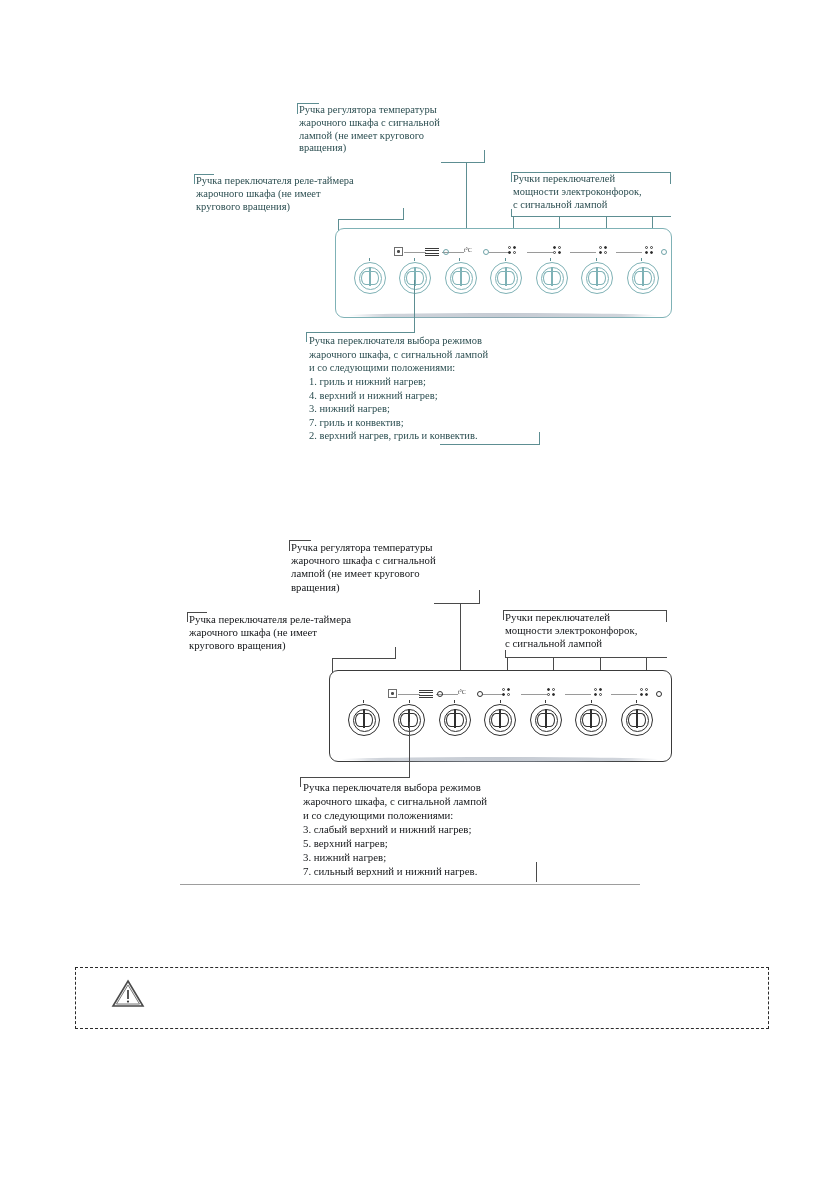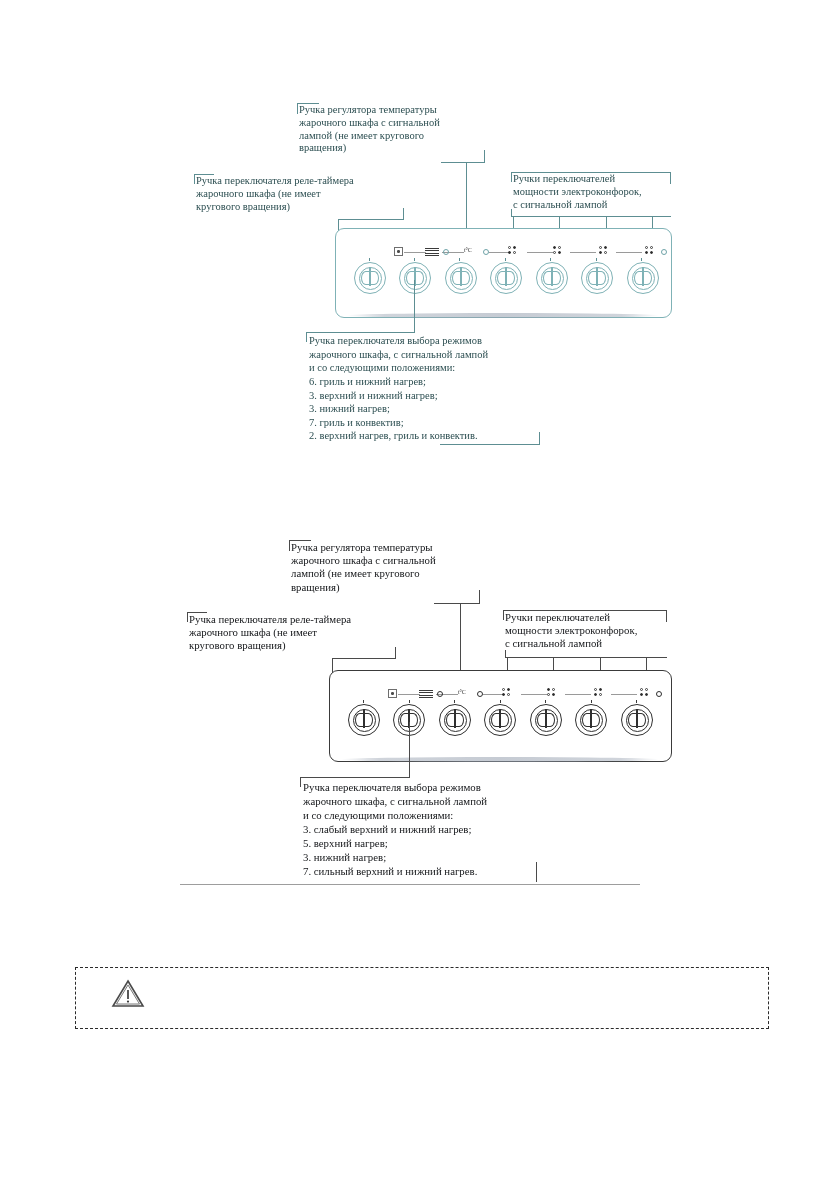--- a/index.html
+++ b/index.html
@@ -337,22 +337,22 @@
     </div>
 
     <div class="lead v" style="left:414px;top:280px;height:53px;"></div>
     <div class="lead h" style="left:306px;top:332px;width:109px;"></div>
     <div class="lead v" style="left:306px;top:332px;height:10px;"></div>
 
     <div class="caption d1" style="left:309px;top:334px;width:250px;">
       <span class="cap-line">Ручка переключателя выбора режимов</span>
       <span class="cap-line">жарочного шкафа, с сигнальной лампой</span>
       <span class="cap-line">и со следующими положениями:</span>
-      <span class="cap-line">6. гриль и нижний нагрев;</span>
-      <span class="cap-line">3. верхний и нижний нагрев;</span>
+      <span class="cap-line">1. гриль и нижний нагрев;</span>
+      <span class="cap-line">4. верхний и нижний нагрев;</span>
       <span class="cap-line">3. нижний нагрев;</span>
       <span class="cap-line">7. гриль и конвектив;</span>
       <span class="cap-line">2. верхний нагрев, гриль и конвектив.</span>
     </div>
     <div class="lead v" style="left:539px;top:432px;height:13px;"></div>
     <div class="lead h" style="left:440px;top:444px;width:100px;"></div>
   </div>
 
   <div class="abs" style="left:0;top:0;width:839px;height:920px;">
 

